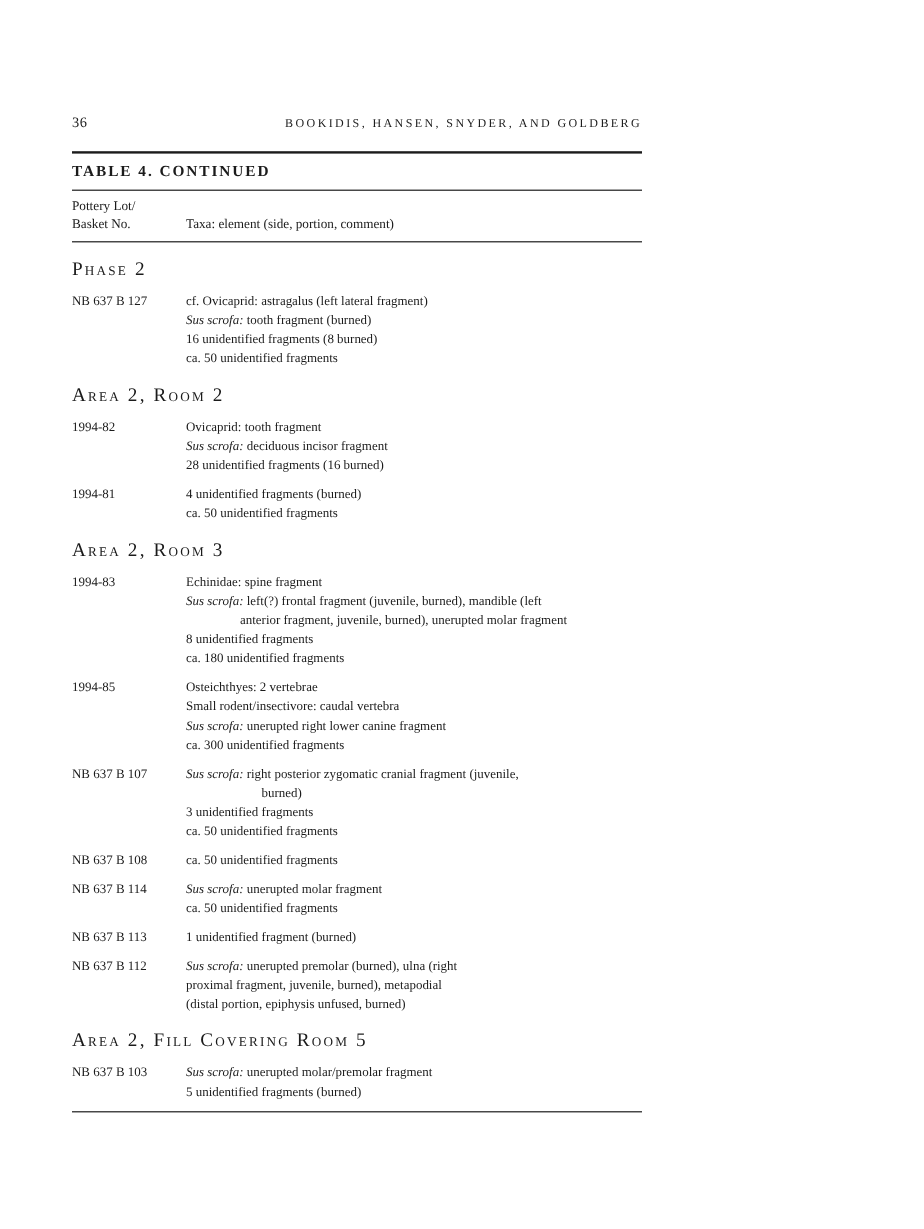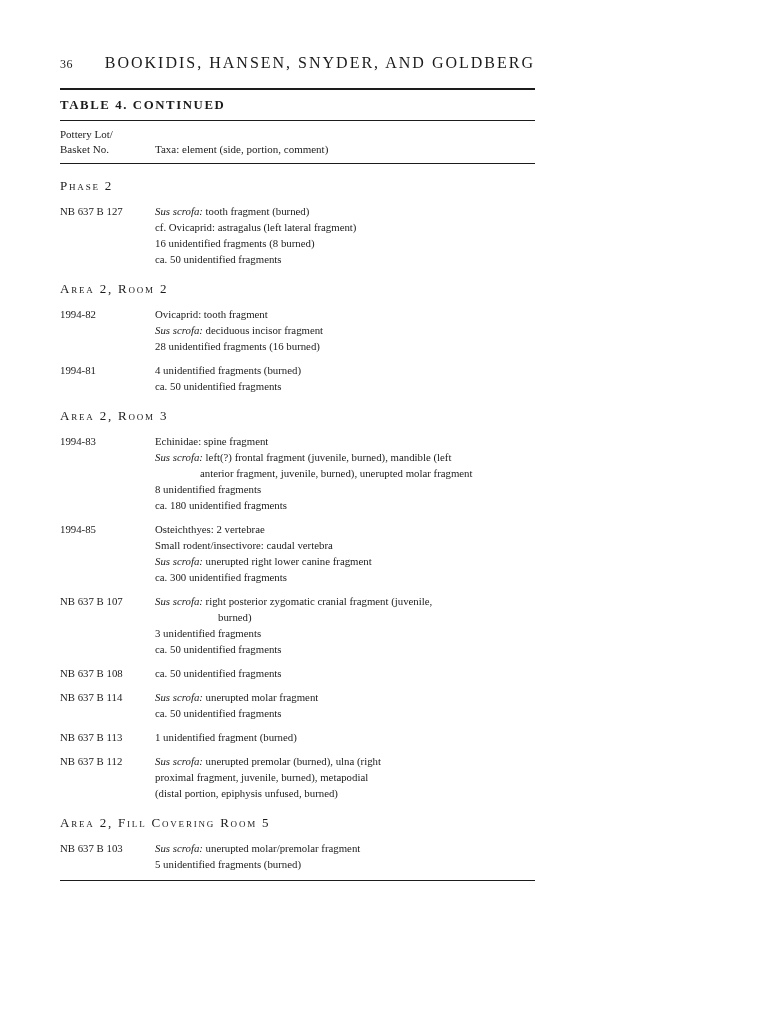--- a/index.html
+++ b/index.html
@@ -8,36 +8,36 @@
     width: 770px; height: 1024px;
     background: #ffffff;
     font-family: "Liberation Serif", "DejaVu Serif", serif;
     color: #1b1b1b;
   }
   .page { position: relative; width: 624px; height: 1024px; background: #ffffff; overflow: hidden; }
   .content { position: absolute; left: 60px; top: 54px; width: 475px; }
 
   .head-row { display: flex; align-items: baseline; margin-bottom: 16px; }
   .page-num { font-size: 12px; letter-spacing: 0.5px; }
-  .running-head { margin-left: auto; font-size: 16px; letter-spacing: 2px; }
+  .running-head { margin-left: auto; font-size: 10px; letter-spacing: 2px; margin-top: 44px; }
 
   .rule { height: 1px; background: #1c1c1c; }
   .rule.heavy { height: 1.5px; }
 
   .table-title { font-weight: bold; font-size: 12.8px; letter-spacing: 1.6px; margin: 8px 0 7px; }
 
   .col-headers {
     display: grid; grid-template-columns: 95px 1fr; align-items: end;
     font-size: 11px; line-height: 15px;
     padding: 6px 0 6px;
   }
 
   .section-heading {
     font-variant: small-caps;
-    font-size: 13px; letter-spacing: 1.8px;
+    font-size: 16px; letter-spacing: 1.8px;
     margin: 14px 0 9px;
     font-family: Liberation Serif, serif;
   }
 
   .entry {
     display: grid; grid-template-columns: 95px 1fr;
     margin-bottom: 8px;
     font-size: 10.8px; line-height: 16px;
   }
   .lot { padding-right: 6px; }
@@ -73,22 +73,22 @@
       <div>Taxa: element (side, portion, comment)</div>
     </div>
 
     <div class="rule"></div>
 
     <div class="section-heading">Phase 2</div>
 
     <div class="entry">
       <div class="lot">NB 637 B 127</div>
       <div class="lines">
+        <div class="line"><i></i><span>cf. Ovicaprid: astragalus (left lateral fragment)</span></div>
         <div class="line"><i>Sus scrofa:</i><span> tooth fragment (burned)</span></div>
-        <div class="line"><i></i><span>cf. Ovicaprid: astragalus (left lateral fragment)</span></div>
         <div class="line"><i></i><span>16 unidentified fragments (8 burned)</span></div>
         <div class="line"><i></i><span>ca. 50 unidentified fragments</span></div>
       </div>
     </div>
 
     <div class="section-heading">Area 2, Room 2</div>
 
     <div class="entry">
       <div class="lot">1994-82</div>
       <div class="lines">

